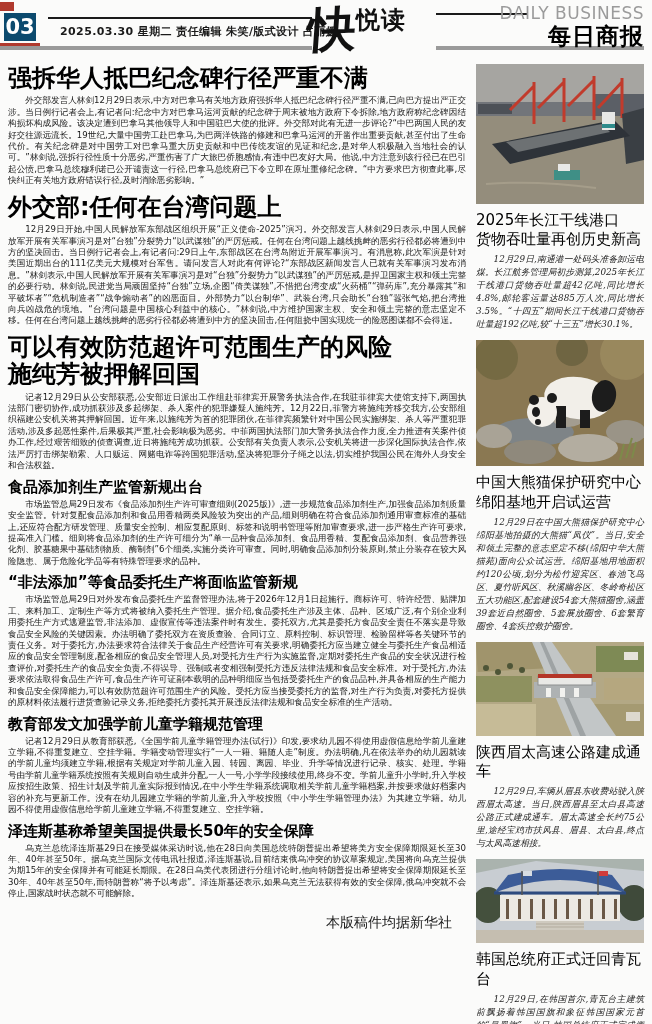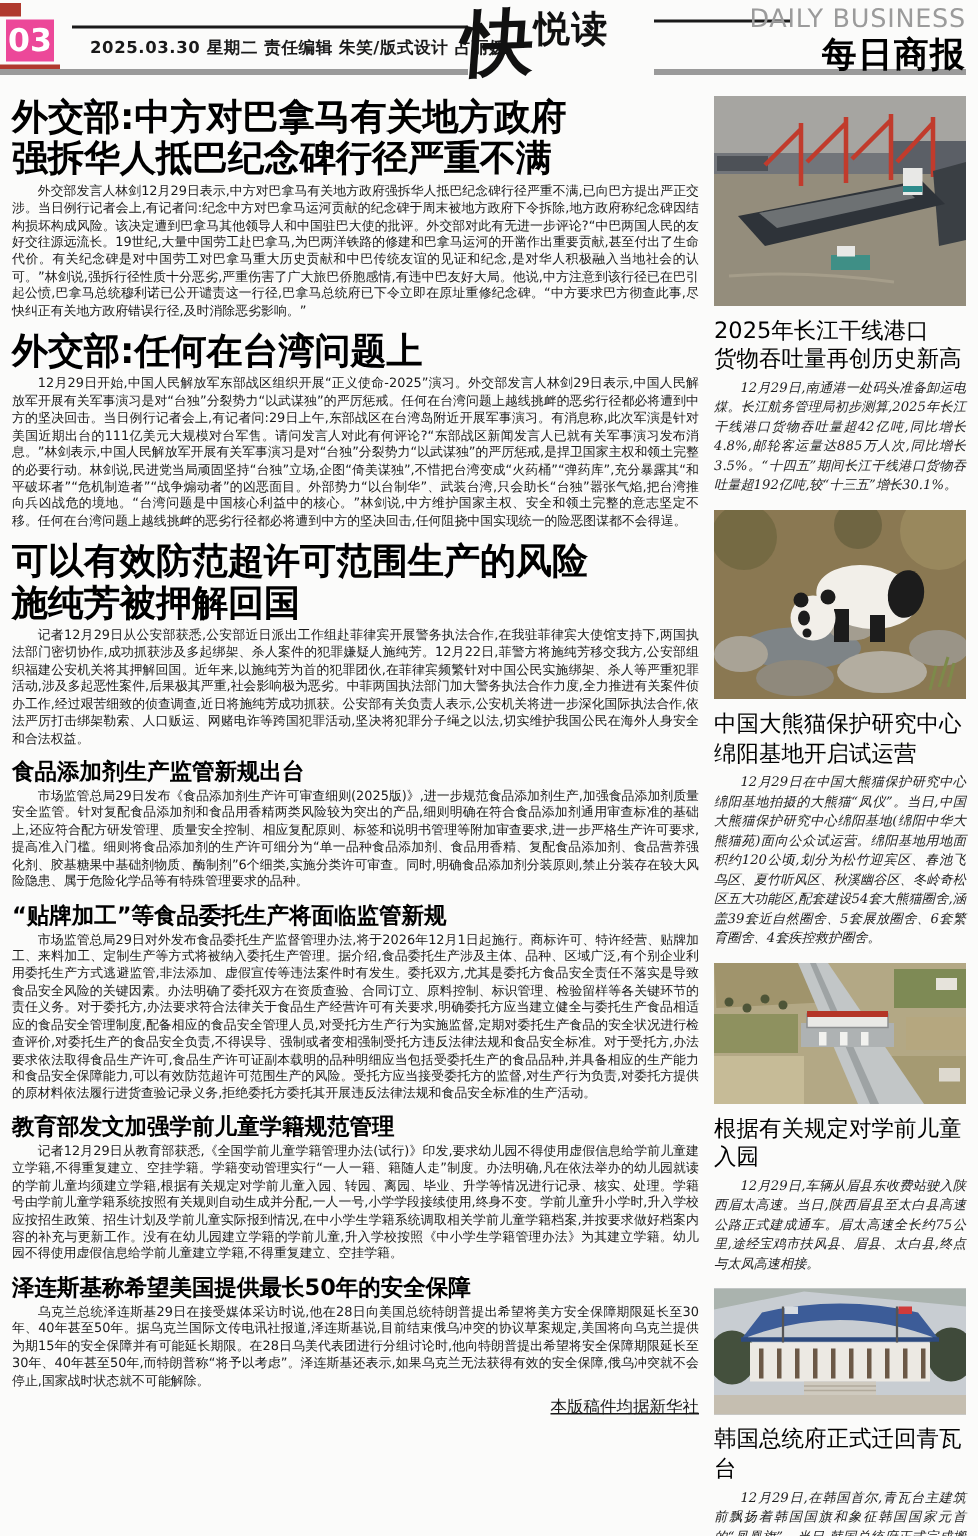--- a/index.html
+++ b/index.html
@@ -2,21 +2,21 @@
 <html><head>
 <meta charset="utf-8">
 <style>
   html,body{margin:0;padding:0;background:#d8d8d8;}
   .page{position:relative;width:652px;height:1024px;background:#fbfbfa;overflow:hidden;
         font-family:"DejaVu Sans","Liberation Sans",sans-serif;color:#111;
         box-sizing:border-box;padding:0 8px;}
   
   .masthead{position:relative;height:58px;}
   .red-tab{position:absolute;left:-8px;top:2px;width:14px;height:9px;background:#b03a2e;}
-  .pagenum-box{position:absolute;left:-4px;top:13px;width:32px;height:28px;background:#ec4899;
+  .pagenum-box{position:absolute;left:-4px;top:13px;width:32px;height:28px;background:#0c4a6e;
                color:#fff;font-size:21px;font-weight:bold;display:flex;align-items:center;justify-content:center;}
   .red-underbar{position:absolute;left:-8px;top:43px;width:40px;height:4px;background:#b03a2e;}
   .rule-thin-left{position:absolute;left:40px;top:17px;width:264px;height:2px;background:#1a1a1a;}
   .rule-thick-left{position:absolute;left:-8px;top:46px;width:312px;height:4px;background:#9a9a9a;}
   .date-line{position:absolute;left:52px;top:24px;font-size:11px;font-weight:bold;letter-spacing:.4px;color:#1a1a1a;}
   .logo{position:absolute;left:300px;top:0;height:58px;white-space:nowrap;}
   .logo-kuai{font-family:"DejaVu Serif","Liberation Serif",serif;font-size:48px;font-weight:bold;
              display:inline-block;transform:skew(-6deg,0) rotate(-2deg);line-height:58px;}
   .logo-yuedu{font-size:24px;font-weight:900;display:inline-block;vertical-align:18px;letter-spacing:1px;}
   .rule-thin-right{position:absolute;left:428px;top:13px;width:92px;height:2px;background:#1a1a1a;}
@@ -26,21 +26,21 @@
   
   main{display:flex;gap:10px;}
   .left-col{width:458px;}
   .right-col{width:168px;padding-top:6px;}
   
   .story .headline{font-weight:900;line-height:1.14;margin:7px 0 3px;color:#000;}
   .t-big{font-size:24px;}
   .t-mid{font-size:15px;}
   .hl{display:block;}
   .body{font-size:8.6px;line-height:1.33;text-align:justify;text-indent:2em;margin:1px 0 3px;color:#191919;}
-  .credit-line{font-size:11px;text-align:right;margin:0;color:#191919;text-decoration:underline;}
+  .credit-line{font-size:14px;text-align:right;margin:14px;color:#191919;}
   
   .side-item{margin:0 0 9px;}
   .photo{display:block;width:168px;background:#999;}
   .side-headline{font-size:15px;font-weight:400;line-height:1.28;margin:7px 0 4px;color:#000;}
   .side-headline span{display:block;}
   .side-caption{font-family:"DejaVu Serif","Liberation Serif",serif;font-style:italic;
                 font-size:8.8px;line-height:1.48;text-align:justify;text-indent:2em;color:#1c1c1c;margin:0;}
 </style>
 </head>
 <body>
@@ -62,21 +62,20 @@
     <div class="mast-en">DAILY BUSINESS</div>
     <div class="mast-cn">每日商报</div>
   </header>
 
   <main>
 
     <section class="left-col">
 
       <article class="story">
         <h2 class="headline t-big">
-          <span class="hl">外交部:中方对巴拿马有关地方政府</span>
           <span class="hl">强拆华人抵巴纪念碑行径严重不满</span>
         </h2>
         <p class="body">外交部发言人林剑12月29日表示,中方对巴拿马有关地方政府强拆华人抵巴纪念碑行径严重不满,已向巴方提出严正交涉。当日例行记者会上,有记者问:纪念中方对巴拿马运河贡献的纪念碑于周末被地方政府下令拆除,地方政府称纪念碑因结构损坏构成风险。该决定遭到巴拿马其他领导人和中国驻巴大使的批评。外交部对此有无进一步评论?“中巴两国人民的友好交往源远流长。19世纪,大量中国劳工赴巴拿马,为巴两洋铁路的修建和巴拿马运河的开凿作出重要贡献,甚至付出了生命代价。有关纪念碑是对中国劳工对巴拿马重大历史贡献和中巴传统友谊的见证和纪念,是对华人积极融入当地社会的认可。”林剑说,强拆行径性质十分恶劣,严重伤害了广大旅巴侨胞感情,有违中巴友好大局。他说,中方注意到该行径已在巴引起公愤,巴拿马总统穆利诺已公开谴责这一行径,巴拿马总统府已下令立即在原址重修纪念碑。“中方要求巴方彻查此事,尽快纠正有关地方政府错误行径,及时消除恶劣影响。”</p>
       </article>
 
       <article class="story">
         <h2 class="headline t-big">
           <span class="hl">外交部:任何在台湾问题上</span>
         </h2>
         <p class="body">12月29日开始,中国人民解放军东部战区组织开展“正义使命-2025”演习。外交部发言人林剑29日表示,中国人民解放军开展有关军事演习是对“台独”分裂势力“以武谋独”的严厉惩戒。任何在台湾问题上越线挑衅的恶劣行径都必将遭到中方的坚决回击。当日例行记者会上,有记者问:29日上午,东部战区在台湾岛附近开展军事演习。有消息称,此次军演是针对美国近期出台的111亿美元大规模对台军售。请问发言人对此有何评论?“东部战区新闻发言人已就有关军事演习发布消息。”林剑表示,中国人民解放军开展有关军事演习是对“台独”分裂势力“以武谋独”的严厉惩戒,是捍卫国家主权和领土完整的必要行动。林剑说,民进党当局顽固坚持“台独”立场,企图“倚美谋独”,不惜把台湾变成“火药桶”“弹药库”,充分暴露其“和平破坏者”“危机制造者”“战争煽动者”的凶恶面目。外部势力“以台制华”、武装台湾,只会助长“台独”嚣张气焰,把台湾推向兵凶战危的境地。“台湾问题是中国核心利益中的核心。”林剑说,中方维护国家主权、安全和领土完整的意志坚定不移。任何在台湾问题上越线挑衅的恶劣行径都必将遭到中方的坚决回击,任何阻挠中国实现统一的险恶图谋都不会得逞。</p>
@@ -92,21 +91,21 @@
 
       <article class="story">
         <h2 class="headline t-mid">
           <span class="hl">食品添加剂生产监管新规出台</span>
         </h2>
         <p class="body">市场监管总局29日发布《食品添加剂生产许可审查细则(2025版)》,进一步规范食品添加剂生产,加强食品添加剂质量安全监管。针对复配食品添加剂和食品用香精两类风险较为突出的产品,细则明确在符合食品添加剂通用审查标准的基础上,还应符合配方研发管理、质量安全控制、相应复配原则、标签和说明书管理等附加审查要求,进一步严格生产许可要求,提高准入门槛。细则将食品添加剂的生产许可细分为“单一品种食品添加剂、食品用香精、复配食品添加剂、食品营养强化剂、胶基糖果中基础剂物质、酶制剂”6个细类,实施分类许可审查。同时,明确食品添加剂分装原则,禁止分装存在较大风险隐患、属于危险化学品等有特殊管理要求的品种。</p>
       </article>
 
       <article class="story">
         <h2 class="headline t-mid">
-          <span class="hl">“贴牌加工”等食品委托生产将面临监管新规</span>
+          <span class="hl">“非法添加”等食品委托生产将面临监管新规</span>
         </h2>
         <p class="body">市场监管总局29日对外发布食品委托生产监督管理办法,将于2026年12月1日起施行。商标许可、特许经营、贴牌加工、来料加工、定制生产等方式将被纳入委托生产管理。据介绍,食品委托生产涉及主体、品种、区域广泛,有个别企业利用委托生产方式逃避监管,非法添加、虚假宣传等违法案件时有发生。委托双方,尤其是委托方食品安全责任不落实是导致食品安全风险的关键因素。办法明确了委托双方在资质查验、合同订立、原料控制、标识管理、检验留样等各关键环节的责任义务。对于委托方,办法要求符合法律关于食品生产经营许可有关要求,明确委托方应当建立健全与委托生产食品相适应的食品安全管理制度,配备相应的食品安全管理人员,对受托方生产行为实施监督,定期对委托生产食品的安全状况进行检查评价,对委托生产的食品安全负责,不得误导、强制或者变相强制受托方违反法律法规和食品安全标准。对于受托方,办法要求依法取得食品生产许可,食品生产许可证副本载明的品种明细应当包括受委托生产的食品品种,并具备相应的生产能力和食品安全保障能力,可以有效防范超许可范围生产的风险。受托方应当接受委托方的监督,对生产行为负责,对委托方提供的原材料依法履行进货查验记录义务,拒绝委托方委托其开展违反法律法规和食品安全标准的生产活动。</p>
       </article>
 
       <article class="story">
         <h2 class="headline t-mid">
           <span class="hl">教育部发文加强学前儿童学籍规范管理</span>
         </h2>
         <p class="body">记者12月29日从教育部获悉,《全国学前儿童学籍管理办法(试行)》印发,要求幼儿园不得使用虚假信息给学前儿童建立学籍,不得重复建立、空挂学籍。学籍变动管理实行“一人一籍、籍随人走”制度。办法明确,凡在依法举办的幼儿园就读的学前儿童均须建立学籍,根据有关规定对学前儿童入园、转园、离园、毕业、升学等情况进行记录、核实、处理。学籍号由学前儿童学籍系统按照有关规则自动生成并分配,一人一号,小学学段接续使用,终身不变。学前儿童升小学时,升入学校应按招生政策、招生计划及学前儿童实际报到情况,在中小学生学籍系统调取相关学前儿童学籍档案,并按要求做好档案内容的补充与更新工作。没有在幼儿园建立学籍的学前儿童,升入学校按照《中小学生学籍管理办法》为其建立学籍。幼儿园不得使用虚假信息给学前儿童建立学籍,不得重复建立、空挂学籍。</p>
       </article>
@@ -176,21 +175,21 @@
             <circle cx="62" cy="82" r="3" fill="#1c1c1c"></circle>
           </g>
           <g stroke="#7d8a4a" stroke-width="2" fill="none">
             <path d="M150 118 L156 98 M156 118 L160 102 M144 120 L148 104"></path>
           </g>
         </svg>
         <h3 class="side-headline">
           <span>中国大熊猫保护研究中心</span>
           <span>绵阳基地开启试运营</span>
         </h3>
-        <figcaption class="side-caption">12月29日在中国大熊猫保护研究中心绵阳基地拍摄的大熊猫“凤仪”。当日,中国大熊猫保护研究中心绵阳基地(绵阳中华大熊猫苑)面向公众试运营。绵阳基地用地面积约120公顷,划分为松竹迎宾区、春池飞鸟区、夏竹听风区、秋溪幽谷区、冬岭奇松区五大功能区,配套建设54套大熊猫圈舍,涵盖39套近自然圈舍、5套展放圈舍、6套繁育圈舍、4套疾控救护圈舍。</figcaption>
+        <figcaption class="side-caption">12月29日在中国大熊猫保护研究中心绵阳基地拍摄的大熊猫“凤仪”。当日,安全和领土完整的意志坚定不移(绵阳中华大熊猫苑)面向公众试运营。绵阳基地用地面积约120公顷,划分为松竹迎宾区、春池飞鸟区、夏竹听风区、秋溪幽谷区、冬岭奇松区五大功能区,配套建设54套大熊猫圈舍,涵盖39套近自然圈舍、5套展放圈舍、6套繁育圈舍、4套疾控救护圈舍。</figcaption>
       </figure>
 
       <figure class="side-item">
         <svg class="photo" viewBox="0 0 168 94" xmlns="http://www.w3.org/2000/svg">
           <rect width="168" height="94" fill="#b3a885"></rect>
           <rect x="0" y="0" width="70" height="30" fill="#a0946c" transform="rotate(-3 0 0)"></rect>
           <rect x="0" y="34" width="56" height="26" fill="#8e915f"></rect>
           <rect x="0" y="62" width="60" height="32" fill="#c6bb97"></rect>
           <rect x="120" y="4" width="48" height="26" fill="#7e8a55"></rect>
           <rect x="128" y="36" width="40" height="22" fill="#b5a77f"></rect>
@@ -204,21 +203,21 @@
           <rect x="58" y="40" width="62" height="16" fill="#aeb2b3"></rect>
           <rect x="62" y="34" width="54" height="9" fill="#e9e9e6" stroke="#8d8f90" stroke-width="1"></rect>
           <rect x="62" y="32" width="54" height="4" fill="#b43527"></rect>
           <rect x="70" y="46" width="5" height="9" fill="#f2f2ef"></rect>
           <rect x="84" y="46" width="5" height="9" fill="#f2f2ef"></rect>
           <rect x="98" y="46" width="5" height="9" fill="#f2f2ef"></rect>
           <rect x="148" y="10" width="14" height="8" fill="#e6e3db"></rect>
           <rect x="150" y="70" width="14" height="9" fill="#ddd9cf"></rect>
         </svg>
         <h3 class="side-headline">
-          <span>根据有关规定对学前儿童入园</span>
+          <span>陕西眉太高速公路建成通车</span>
         </h3>
         <figcaption class="side-caption">12月29日,车辆从眉县东收费站驶入陕西眉太高速。当日,陕西眉县至太白县高速公路正式建成通车。眉太高速全长约75公里,途经宝鸡市扶风县、眉县、太白县,终点与太凤高速相接。</figcaption>
       </figure>
 
       <figure class="side-item">
         <svg class="photo" viewBox="0 0 168 84" xmlns="http://www.w3.org/2000/svg">
           <rect width="168" height="84" fill="#c8cdd2"></rect>
           <polygon points="0,14 60,2 168,12 168,0 0,0" fill="#aab3ae"></polygon>
           <ellipse cx="12" cy="46" rx="16" ry="18" fill="#44503d"></ellipse>
           <ellipse cx="158" cy="44" rx="16" ry="18" fill="#3f4a3a"></ellipse>

